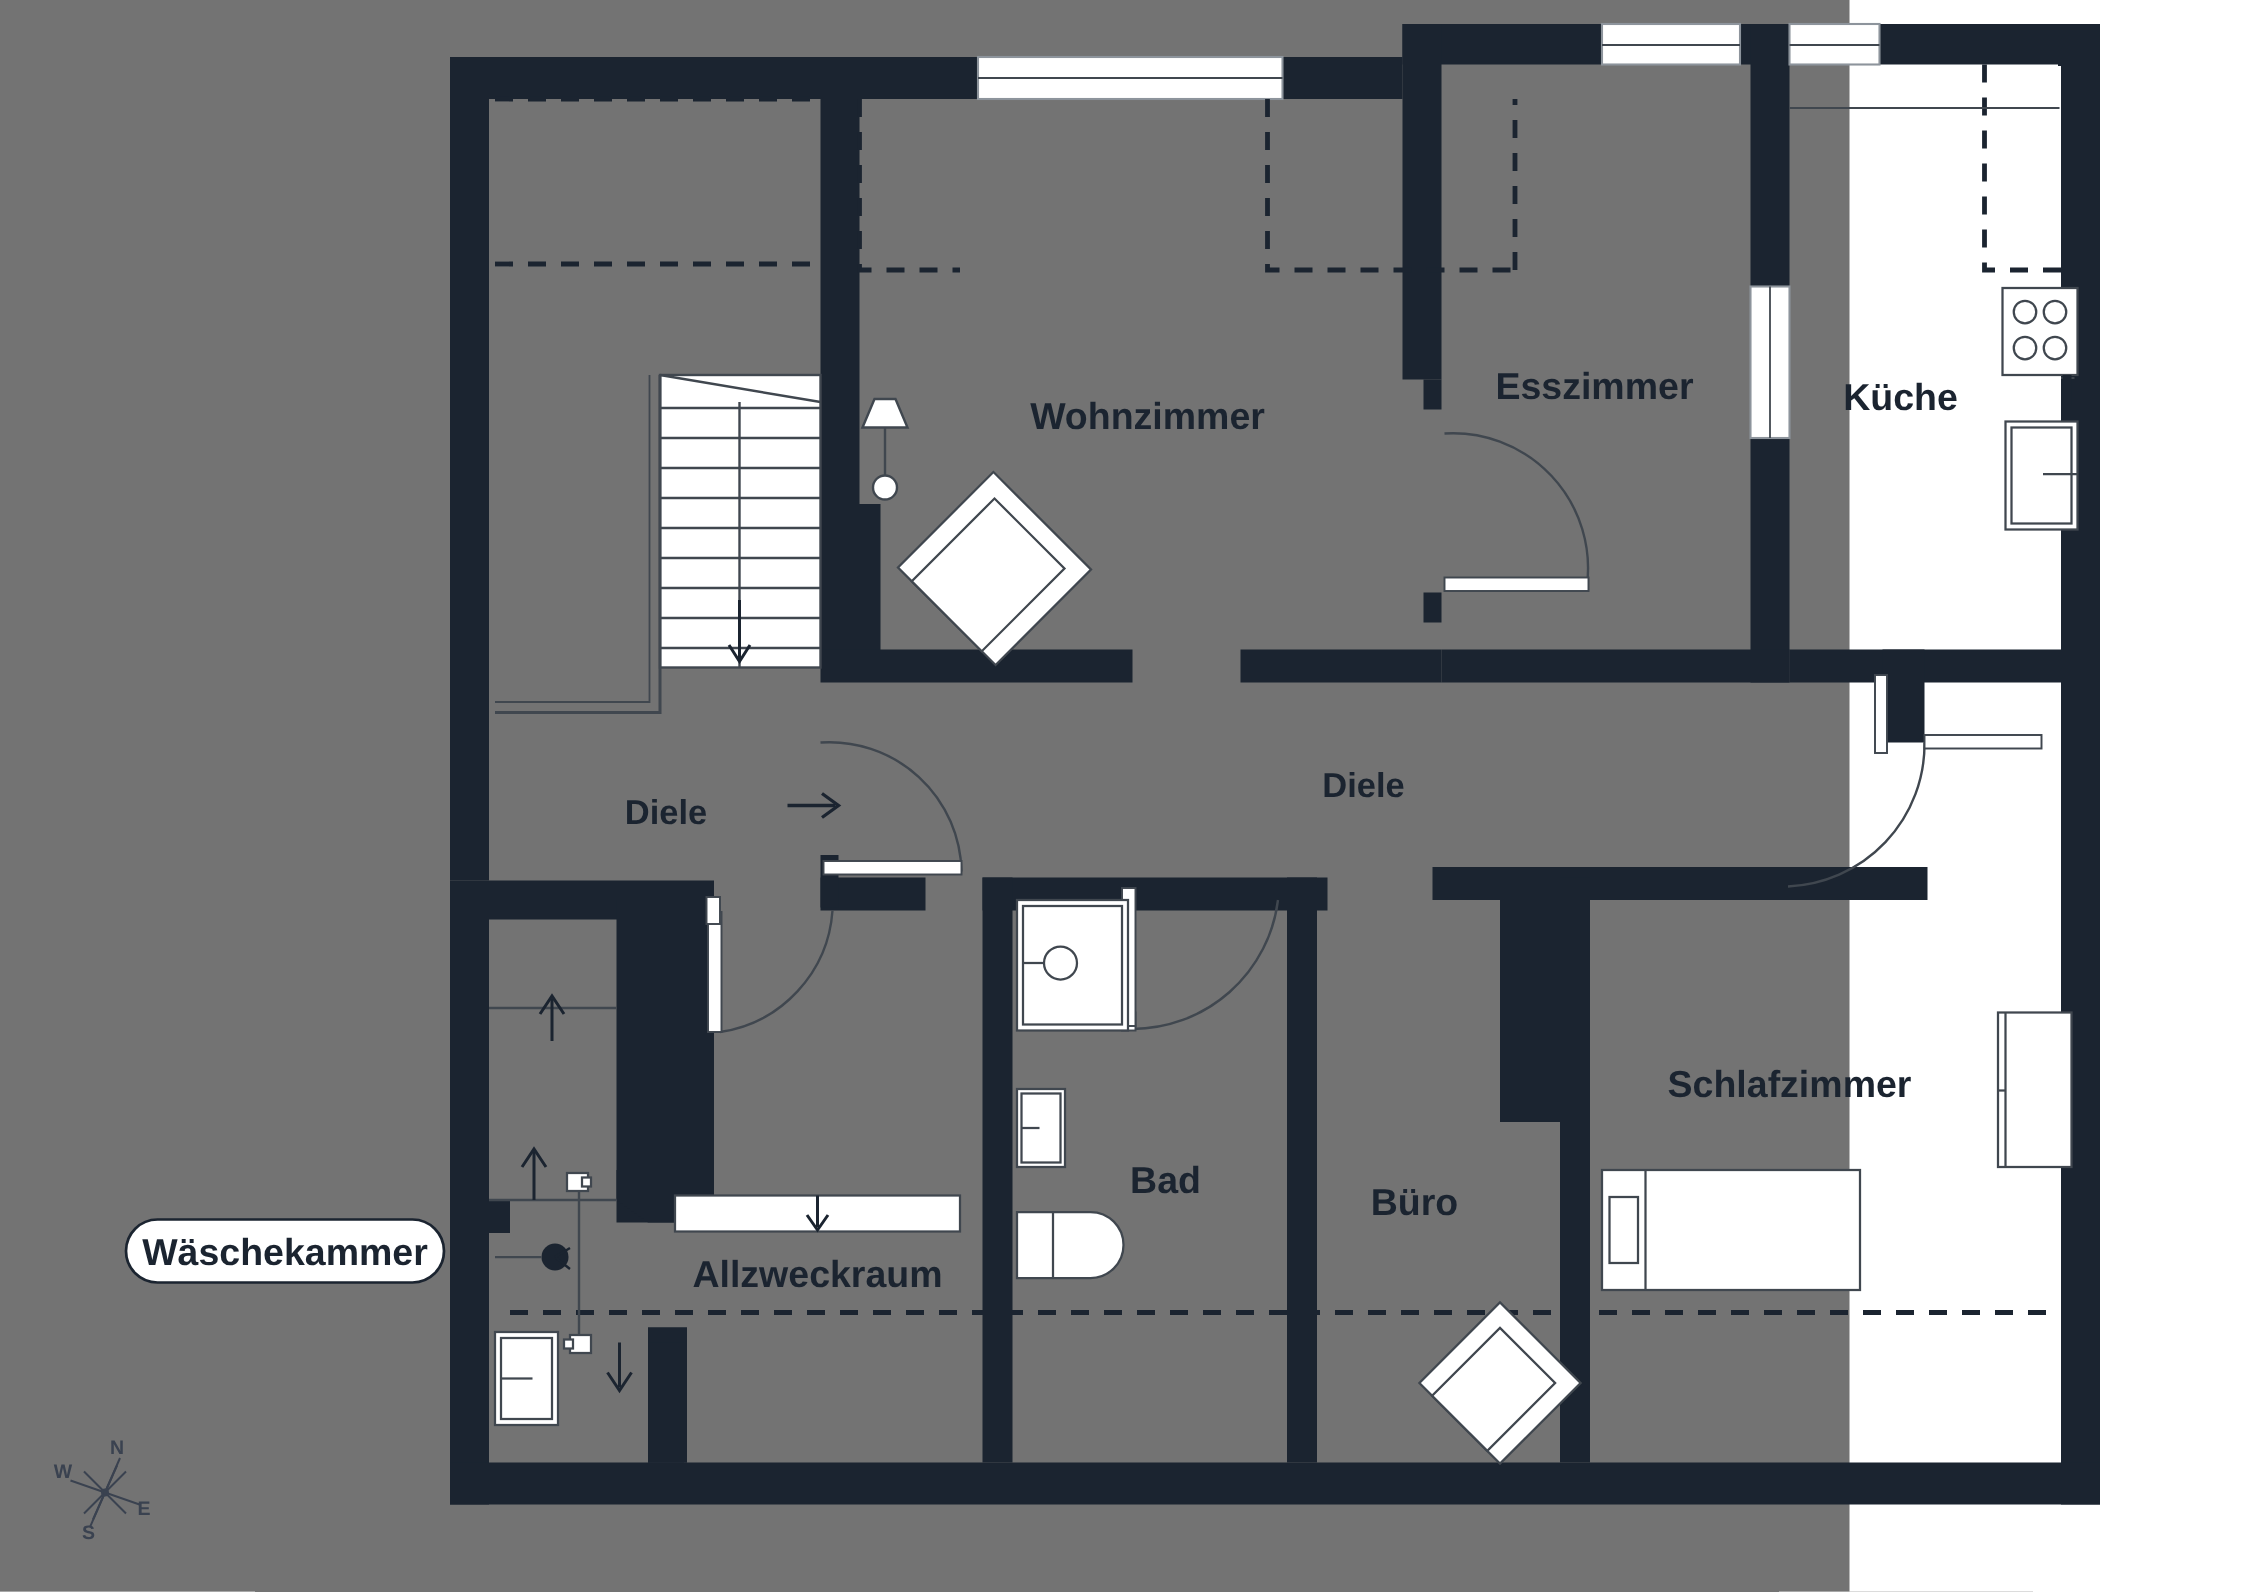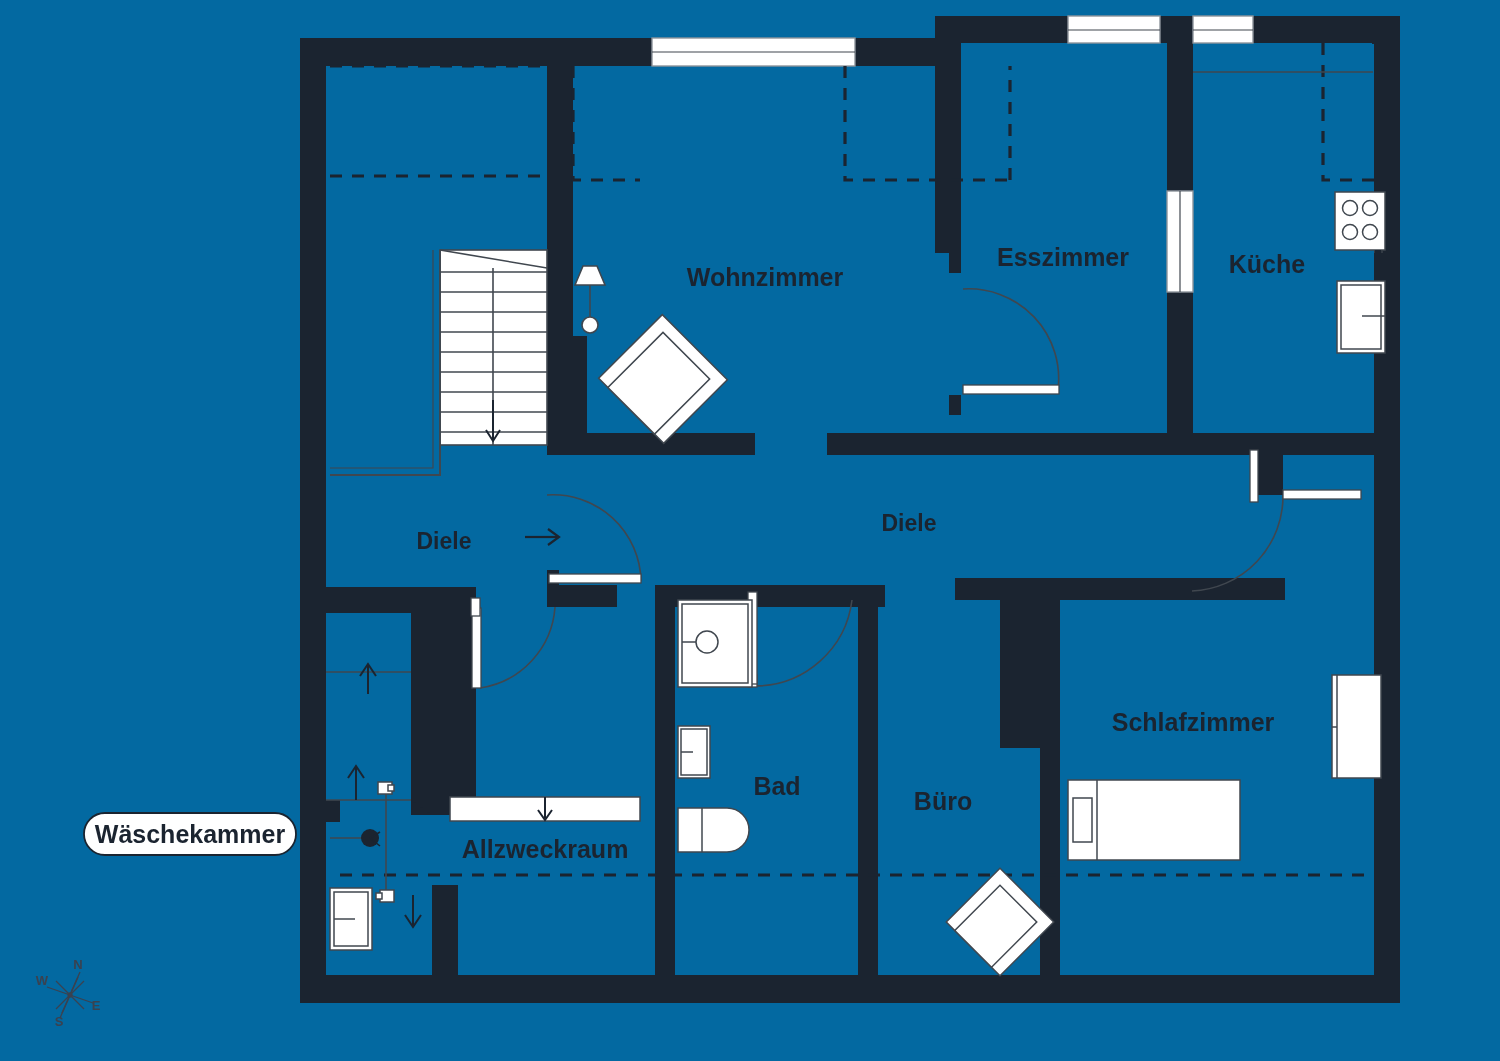--- a/index.html
+++ b/index.html
@@ -9,23 +9,23 @@
   }
   body {
     width: 1500px;
     height: 1061px;
     font-family: "Liberation Sans", sans-serif;
     overflow: hidden;
     position: relative;
   }
   #floorplan-root {
     position: relative;
-    width: 1500px;
+    width: 1233px;
     height: 1061px;
-    background: #0369a1;
+    background: #737373;
   }
   svg.plan {
     display: block;
     width: 1500px;
     height: 1061px;
   }
   .room-label {
     font-family: "Liberation Sans", sans-serif;
     font-weight: bold;
     fill: #1b2430;

